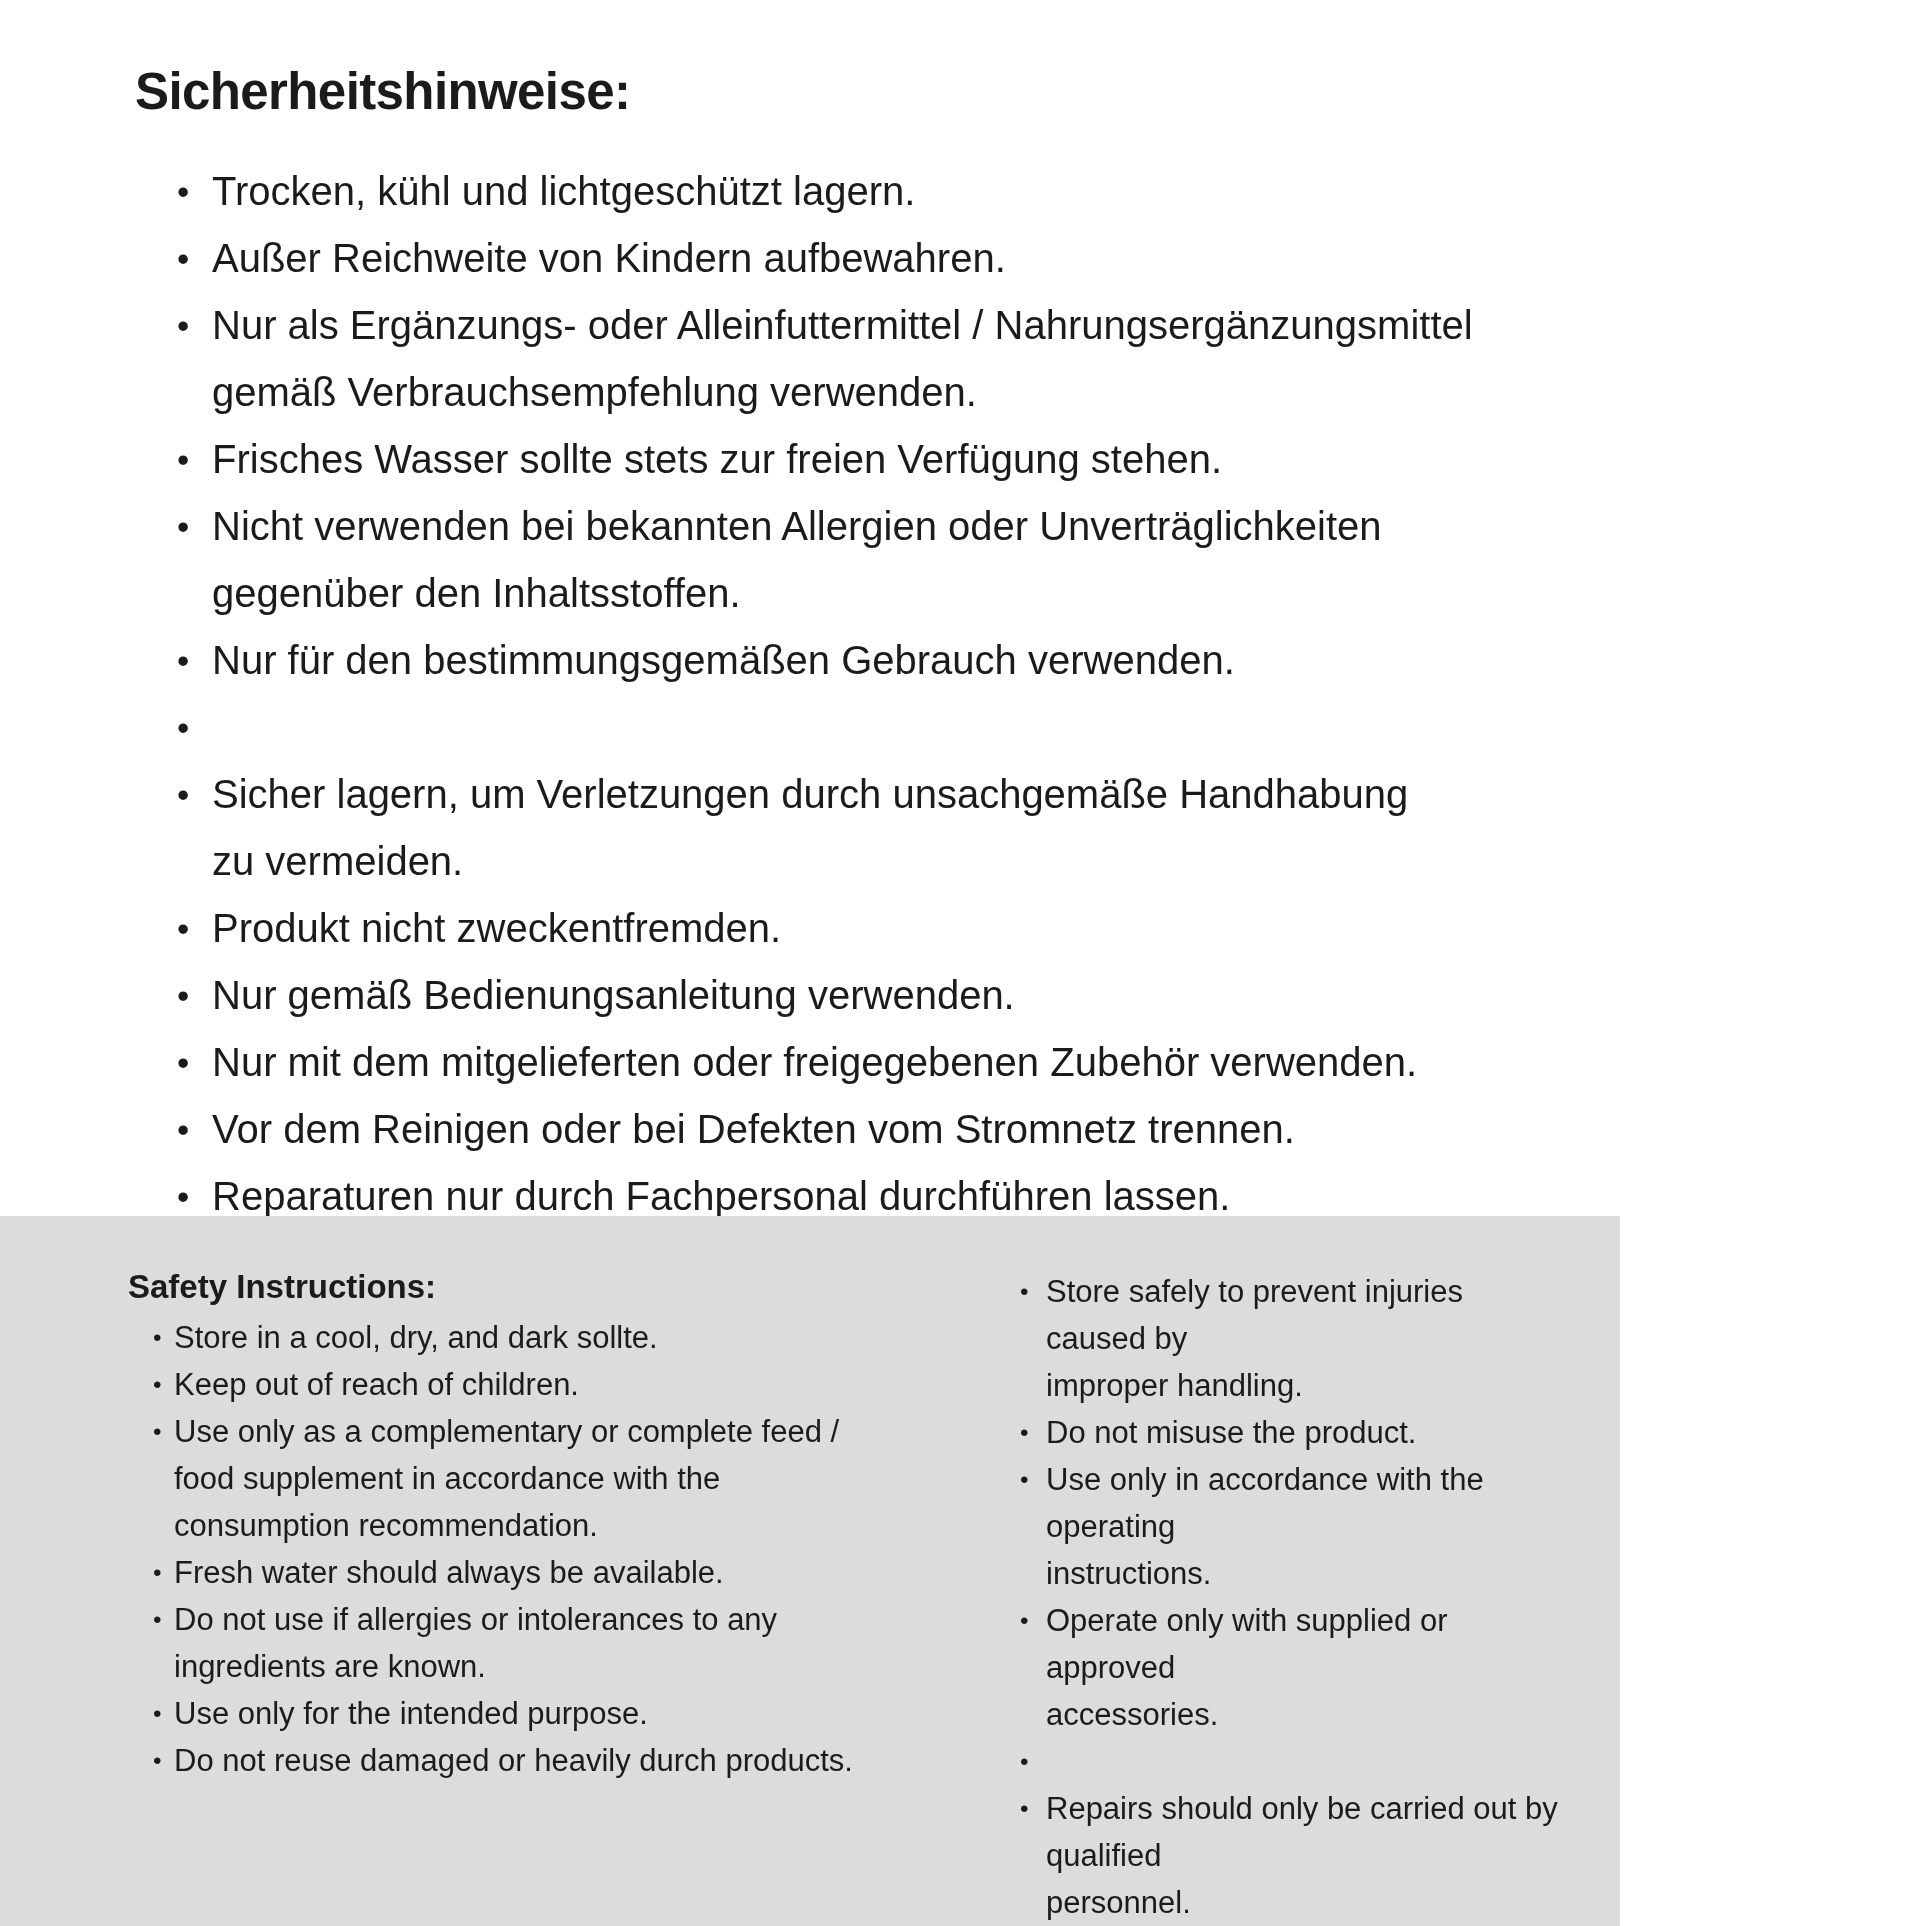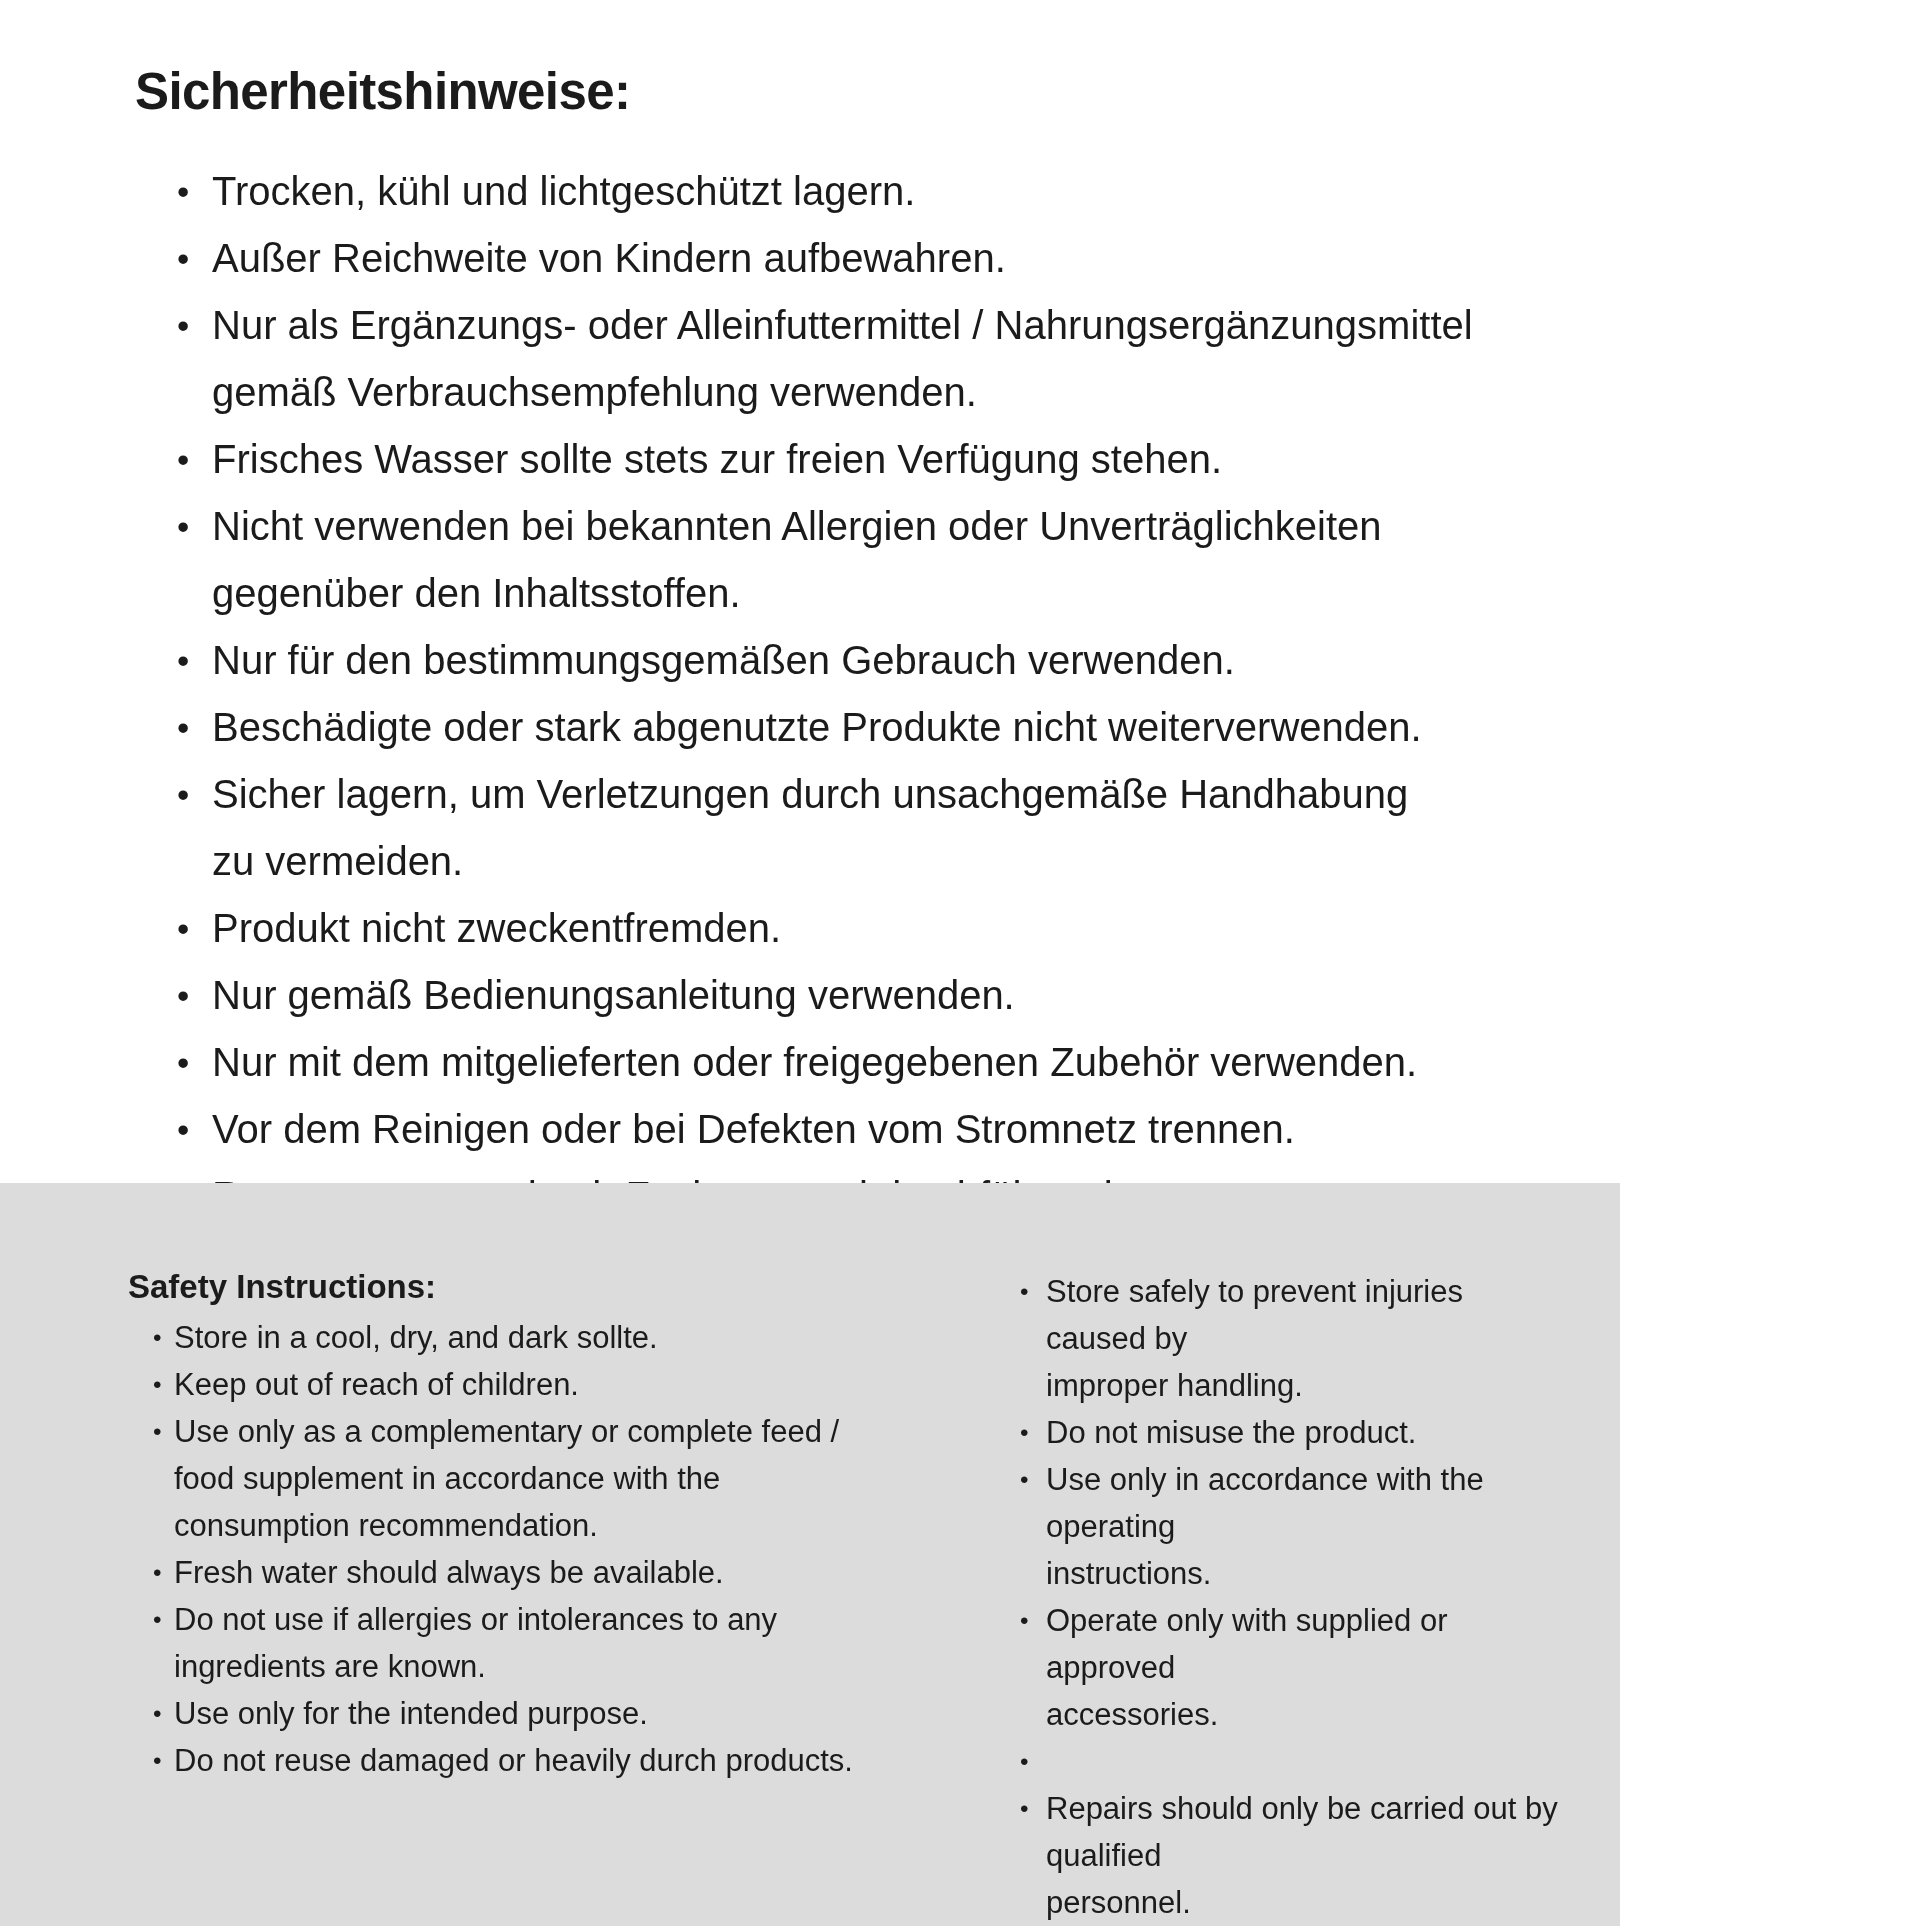--- a/index.html
+++ b/index.html
@@ -59,21 +59,21 @@
   .bullet-text {
     white-space: pre-line;
   }
 
   
   .en-section {
     box-sizing: border-box;
     flex: 1;
     background: #dcdcdc;
     display: flex;
-    padding: 81px 51px 0 128px;
+    padding: 48px 51px 0 128px;
   }
   .en-col-left {
     box-sizing: border-box;
     width: 892px;
     flex: 0 0 892px;
   }
   .en-col-right {
     flex: 1;
     padding-top: 3.9px;
   }
@@ -138,21 +138,20 @@
 gegenüber den Inhaltsstoffen.</span>
         </li>
 
         <li class="bullet-item">
           <span class="bullet-dot">•</span>
           <span class="bullet-text">Nur für den bestimmungsgemäßen Gebrauch verwenden.</span>
         </li>
 
         <li class="bullet-item">
           <span class="bullet-dot">•</span>
-          <span class="bullet-text">Beschädigte oder stark abgenutzte Produkte nicht weiterverwenden.</span>
         </li>
 
         <li class="bullet-item">
           <span class="bullet-dot">•</span>
           <span class="bullet-text">Sicher lagern, um Verletzungen durch unsachgemäße Handhabung
 zu vermeiden.</span>
         </li>
 
         <li class="bullet-item">
           <span class="bullet-dot">•</span>

